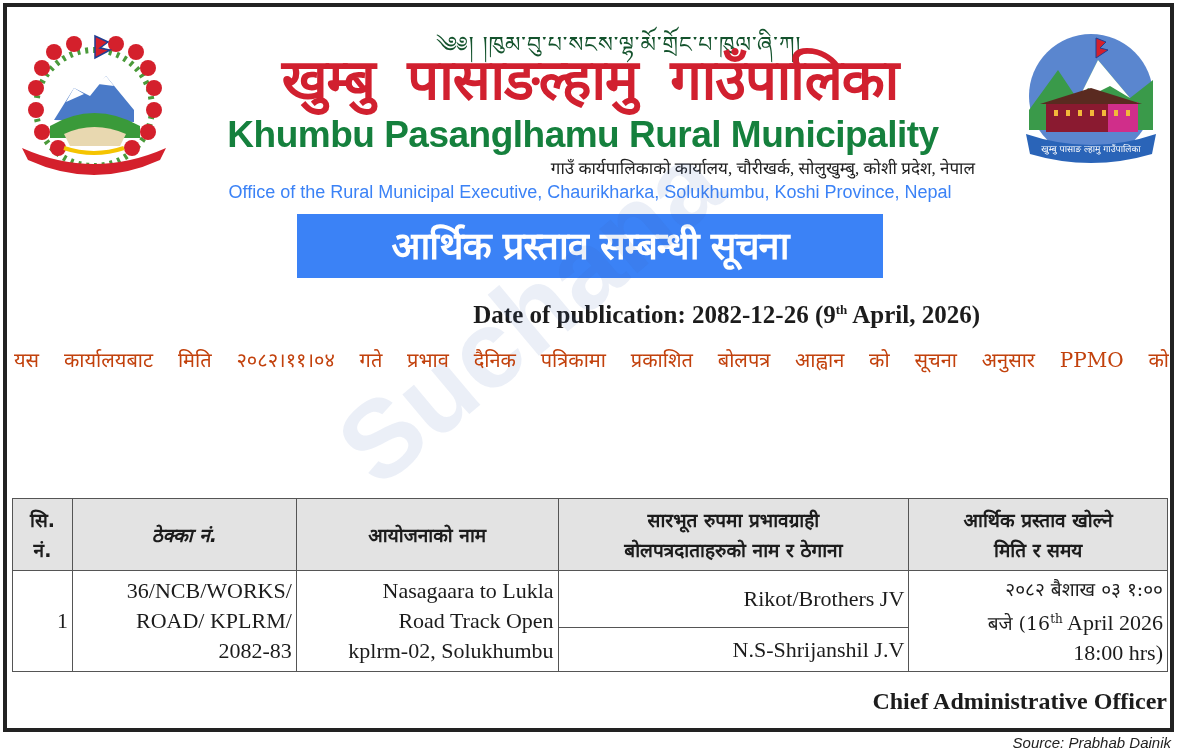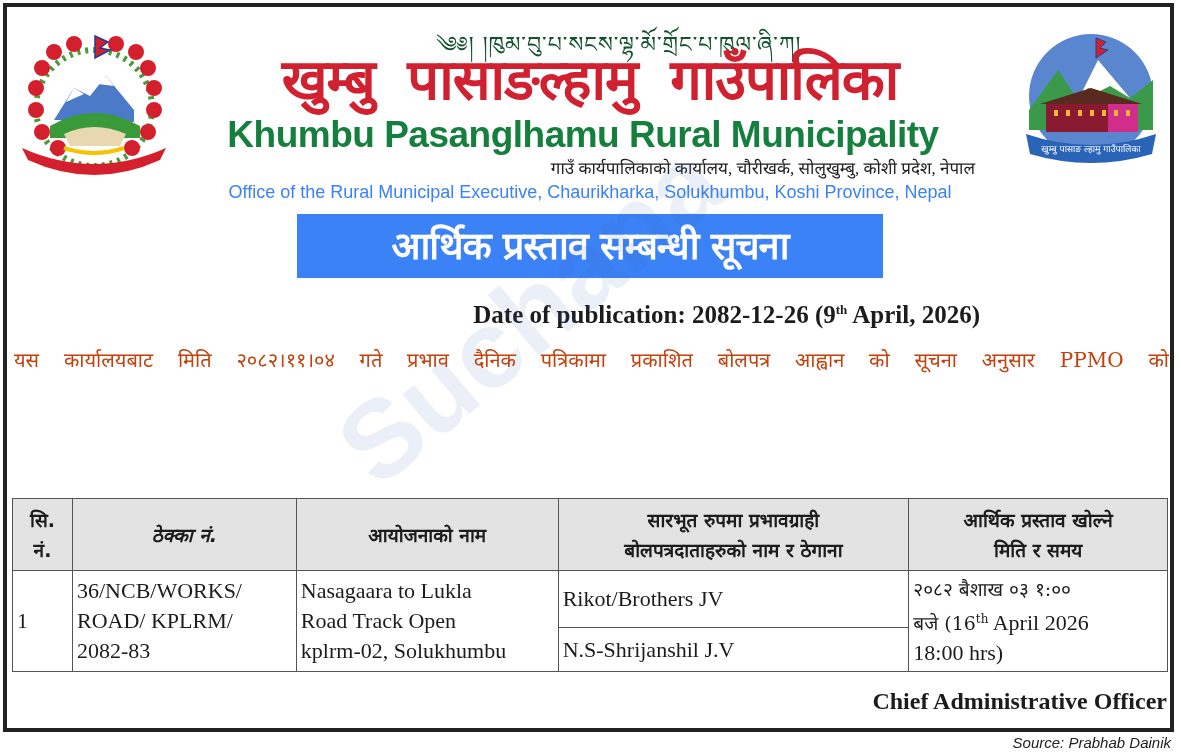--- a/index.html
+++ b/index.html
@@ -12,21 +12,21 @@
   .title-en { position: absolute; left: 198px; top: 112px; width: 770px; text-align: center; color: #15803d; font-family: "Liberation Sans", sans-serif; font-weight: bold; font-size: 37px; line-height: 46px; white-space: nowrap; letter-spacing: -0.5px; }
   .office-ne { position: absolute; left: 205px; top: 158px; width: 770px; text-align: right; font-family: Liberation Serif, serif; font-size: 17px; line-height: 22px; color: #222; white-space: nowrap; }
   .office-en { position: absolute; left: 205px; top: 180px; width: 770px; text-align: center; font-family: "Liberation Sans", sans-serif; font-size: 18px; line-height: 24px; color: #3b82f6; white-space: nowrap; }
   .notice-box { position: absolute; left: 297px; top: 214px; width: 586px; height: 64px; background: #3b82f6; color: #fff; font-family: "DejaVu Sans", sans-serif; font-weight: bold; font-size: 38px; line-height: 64px; text-align: center; white-space: nowrap; letter-spacing: -1px; }
   .pubdate { position: absolute; left: 200px; top: 293px; width: 780px; text-align: right; font-family: "Liberation Serif", serif; font-weight: bold; font-size: 25px; line-height: 34px; white-space: nowrap; }
   .pubdate sup { font-size: 13px; }
   .body-text { position: absolute; left: 14px; top: 342px; width: 1155px; font-family: "DejaVu Serif", serif; font-size: 20px; line-height: 36.5px; text-align: justify; text-align-last: left; color: #c2410c; }
   .body-line { display: block; text-align: justify; text-align-last: justify; white-space: nowrap; overflow: hidden; }
   table.bids { position: absolute; left: 12px; top: 498px; width: 1156px; border-collapse: collapse; font-family: "Liberation Serif", serif; }
   table.bids th { background: #e3e3e3; font-family: "DejaVu Sans", sans-serif; font-weight: bold; font-size: 19px; line-height: 30px; border: 1.5px solid #555; text-align: center; padding: 4px 4px; height: 72px; box-sizing: border-box; }
-  table.bids td { border: 1.5px solid #555; text-align: left; font-size: 22px; line-height: 30px; padding: 3px 4px; background: #fff; }
+  table.bids td { border: 1.5px solid #555; text-align: right; font-size: 22px; line-height: 30px; padding: 3px 4px; background: #fff; }
   table.bids td.ne { font-family: "DejaVu Serif", serif; font-size: 19px; }
   sup { font-size: 12px; }
   .col-sn { width: 60px; } .col-contract { width: 224px; font-style: italic; } .col-project { width: 262px; } .col-bidders { width: 351px; } .col-date { width: 259px; }
   .signature { position: absolute; right: 14px; top: 686px; font-family: "Liberation Serif", serif; font-weight: bold; font-size: 24px; line-height: 30px; white-space: nowrap; }
   .source { position: absolute; right: 10px; top: 733px; font-family: "Liberation Sans", sans-serif; font-style: italic; font-size: 15px; line-height: 20px; color: #222; }
   .watermark { position: absolute; left: 300px; top: 250px; font-family: "Liberation Sans", sans-serif; font-weight: bold; font-size: 110px; color: rgba(60,100,180,0.10); transform: rotate(-40deg); pointer-events: none; white-space: nowrap; }
 </style>
 </head>
 <body>
 

